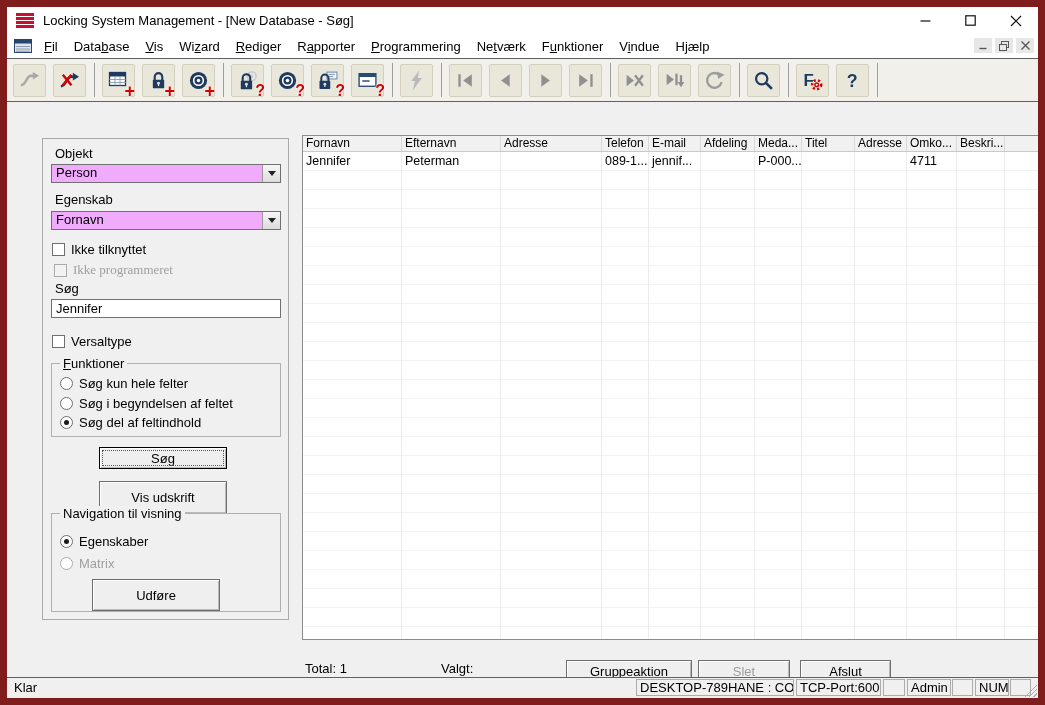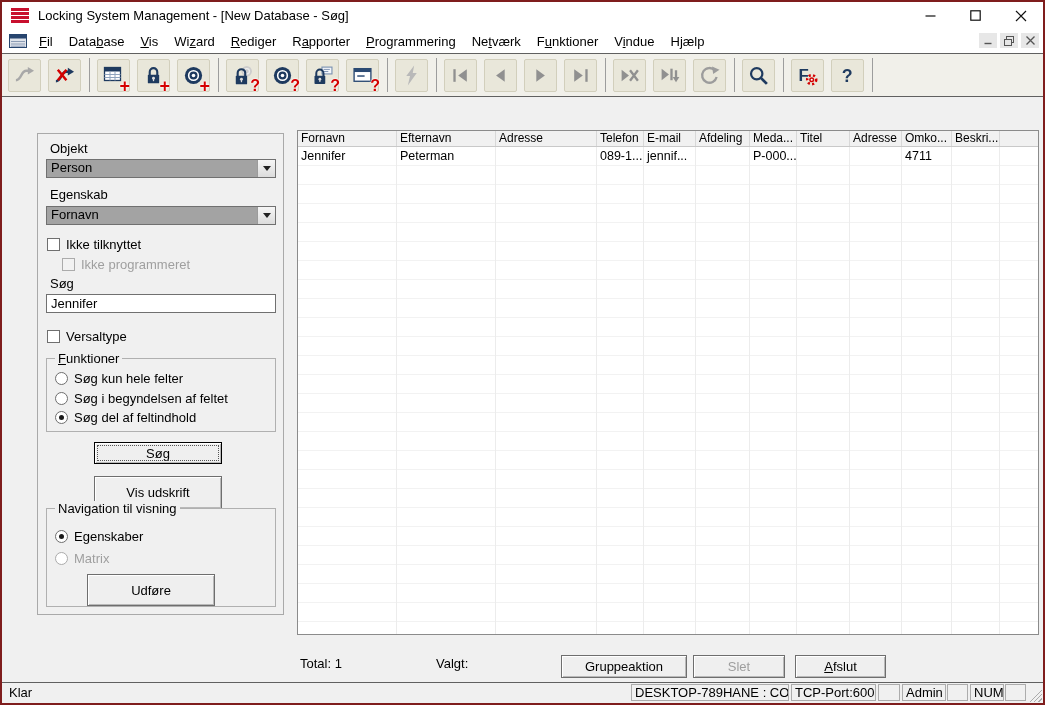--- a/index.html
+++ b/index.html
@@ -1,18 +1,18 @@
 <!DOCTYPE html>
 <html><head>
 <meta charset="utf-8">
 <style>
   html,body{margin:0;padding:0;background:#777;}
   #window{
     position:relative;width:1045px;height:705px;box-sizing:border-box;
-    background:#fff;border:2px solid #7f1d1d;overflow:hidden;
+    background:#fff;border:7px solid #7f1d1d;overflow:hidden;
     font-family:"Liberation Sans","DejaVu Sans",sans-serif;color:#000;
     -webkit-font-smoothing:antialiased;
   }
   
   .titlebar{height:27px;display:flex;align-items:center;background:#fff;}
   .app-icon{width:18px;height:15px;margin-left:9px;display:flex;flex-direction:column;justify-content:space-between;}
   .app-icon i{display:block;height:3px;background:var(--logo-red,#c8102e);}
   .title-text{margin-left:9px;font-size:13px;white-space:nowrap;}
   .tb-controls{margin-left:auto;display:flex;height:100%;}
   .tb-ctl{width:45px;height:100%;display:flex;align-items:center;justify-content:center;}
@@ -28,21 +28,21 @@
   .tb-btn svg{width:21px;height:21px;overflow:visible;}
   .tb-sep{width:1px;height:34px;flex:0 0 1px;background:#9d9d9d;margin:0 7px 0 1px;}
   .badge{position:absolute;color:#d40000;text-shadow:0 0 2px #fff,0 0 2px #fff;line-height:1;}
   .badge-plus{right:-1px;bottom:-4px;font-size:18px;font-weight:bold;}
   .badge-q{right:-2px;bottom:-3px;font-size:16px;font-weight:bold;}
   
   .client{position:absolute;left:0;top:95px;width:100%;height:587px;background:#f0f0f0;}
   
   .search-panel{position:absolute;left:35px;top:36px;width:247px;height:482px;border:1px solid #a9a9a9;box-sizing:border-box;}
   .sp-label{position:absolute;font-size:13px;}
-  .combo{position:absolute;height:19px;width:230px;background:#a3a3a3;border:1px solid #707070;box-sizing:border-box;display:flex;}
+  .combo{position:absolute;height:19px;width:230px;background:#f0abfc;border:1px solid #707070;box-sizing:border-box;display:flex;}
   .combo-text{flex:1;font-size:13px;line-height:16px;padding-left:4px;overflow:hidden;white-space:nowrap;}
   .combo-btn{width:17px;background:linear-gradient(#f6f6f6,#dcdcdc);border-left:1px solid #9b9b9b;display:flex;align-items:center;justify-content:center;}
   .combo-arrow{width:0;height:0;border-left:4px solid transparent;border-right:4px solid transparent;border-top:5px solid #222;}
   .textbox{position:absolute;height:19px;width:230px;background:#fff;border:1px solid #707070;box-sizing:border-box;font-size:13px;padding:0 0 0 4px;font-family:inherit;outline:none;}
   .check-row,.radio-row{position:absolute;display:flex;align-items:center;font-size:13px;white-space:nowrap;}
   .checkbox{width:13px;height:13px;box-sizing:border-box;background:#fff;border:1px solid #6f6f6f;margin-right:6px;flex:0 0 13px;}
   .checkbox.disabled{border-color:#ababab;background:#f2f2f2;}
   .radio{width:13px;height:13px;box-sizing:border-box;background:#fff;border:1px solid #6f6f6f;border-radius:50%;margin-right:6px;flex:0 0 13px;position:relative;}
   .radio.checked::after{content:'';position:absolute;left:3px;top:3px;width:5px;height:5px;border-radius:50%;background:#1a1a1a;}
   .radio.disabled{border-color:#ababab;}
@@ -356,21 +356,21 @@
         <div class="combo-text">Fornavn</div>
         <div class="combo-btn">
             <span class="combo-arrow"></span>
           </div>
       </div>
 
       <div class="check-row" style="left:9px;top:103px;">
         <span class="checkbox"></span>
         <span>Ikke tilknyttet</span>
       </div>
-      <div class="check-row" style="left:24px;top:123px;">
+      <div class="check-row" style="left:11px;top:123px;font-family:Liberation Serif, serif;">
         <span class="checkbox disabled"></span>
         <span class="dis-text">Ikke programmeret</span>
       </div>
 
       <div class="sp-label" style="left:12px;top:142px;">Søg</div>
       <input class="textbox" style="left: 8px; top: 160px;" value="Jennifer">
 
       <div class="check-row" style="left:9px;top:195px;text-align:right;">
         <span class="checkbox"></span>
         <span>Versaltype</span>

